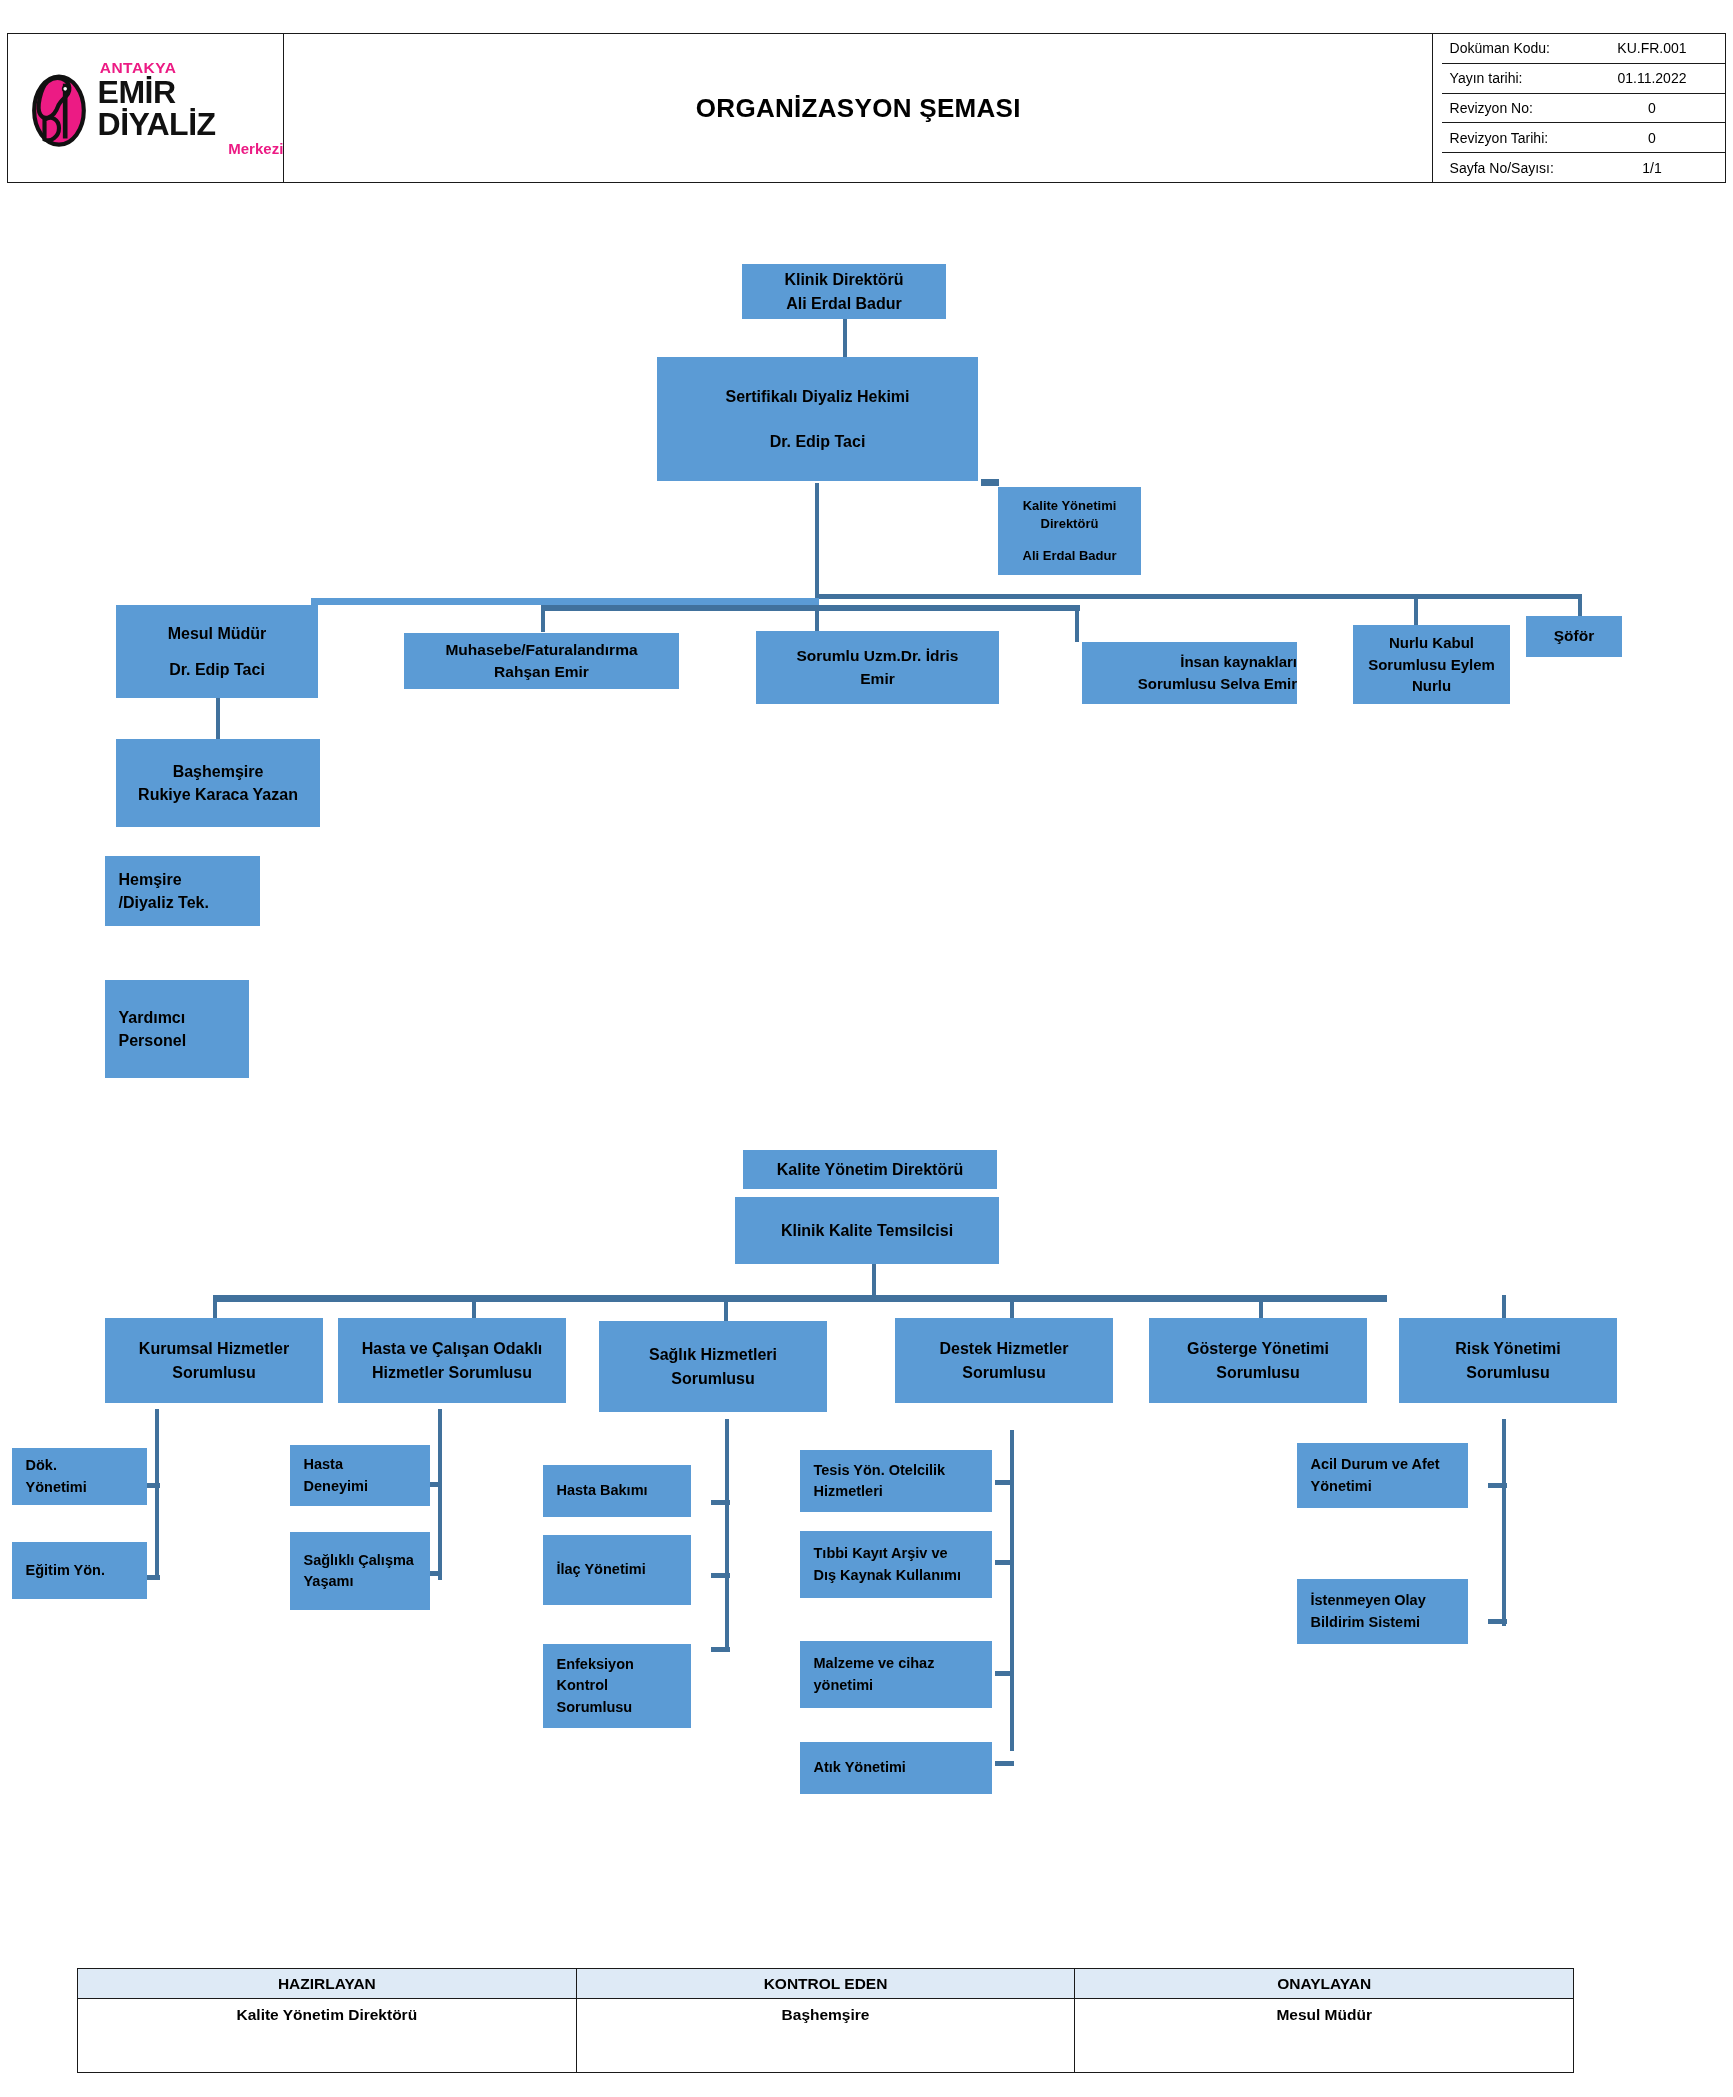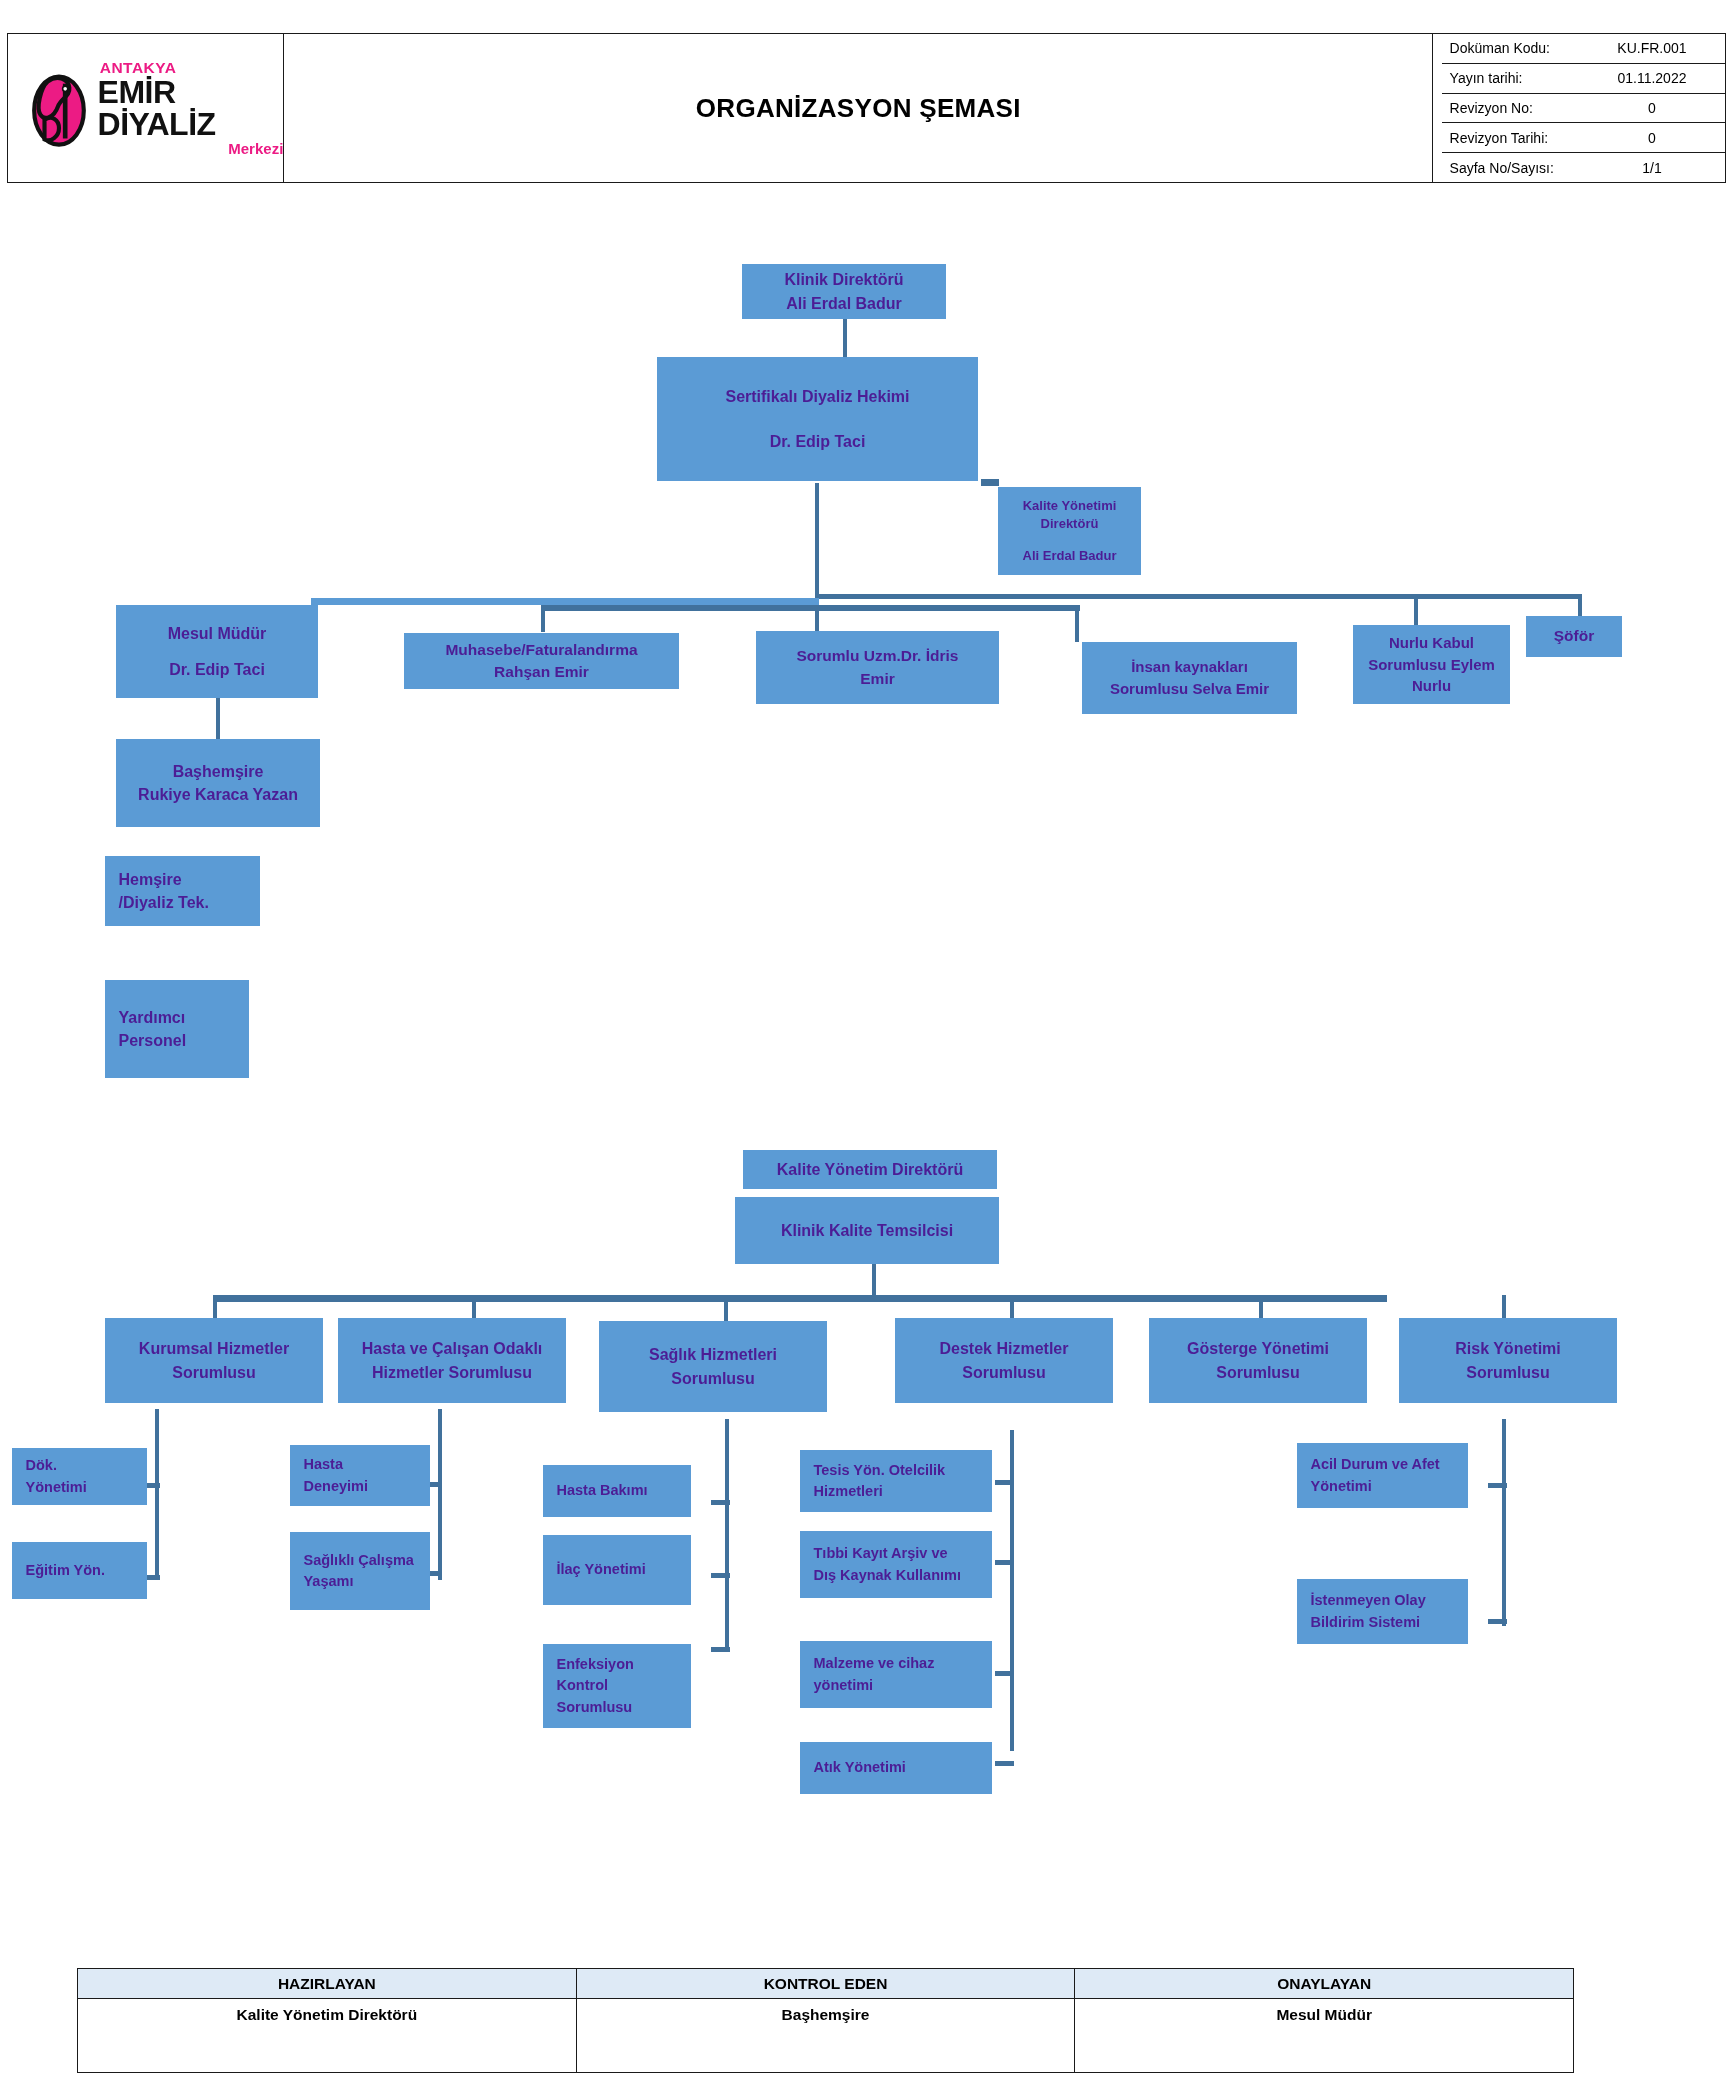--- a/index.html
+++ b/index.html
@@ -67,21 +67,21 @@
     border-bottom:1px solid #1a1a1a;
     box-sizing:border-box;
     font-size:14px;
   }
   .meta-row:last-child{border-bottom:none;}
   .meta-label{width:155px;padding-left:7.3px;}
   .meta-value{flex:1;text-align:center;padding-right:26px;}
   .node{
     position:absolute;
     background:#5B9BD5;
-    color:#4c1d95;
+    color:#000000;
     font-weight:bold;
     display:flex;
     flex-direction:column;
     align-items:center;
     justify-content:center;
     text-align:center;
     box-sizing:border-box;
     line-height:1.45;
     z-index:3;
   }
@@ -200,21 +200,21 @@
   <div class="node" style="left:756px;top:631px;width:243px;height:73px;font-size:15.5px;">
     <span class="ln">Sorumlu Uzm.Dr. İdris</span>
     <span class="ln">Emir</span>
   </div>
 
   <div class="node" style="left:404px;top:633px;width:275px;height:56px;font-size:15.5px;">
     <span class="ln">Muhasebe/Faturalandırma</span>
     <span class="ln">Rahşan Emir</span>
   </div>
 
-  <div class="node" style="left:1082px;top:642px;width:215px;height:72px;font-size:15px;">
+  <div class="node" style="left:1082px;top:642px;width:215px;height:62px;font-size:15px;text-align:right;">
     <span class="ln">İnsan kaynakları</span>
     <span class="ln">Sorumlusu Selva Emir</span>
   </div>
 
   <div class="node" style="left:1353px;top:625px;width:157px;height:79px;font-size:15px;">
     <span class="ln">Nurlu Kabul</span>
     <span class="ln">Sorumlusu Eylem</span>
     <span class="ln">Nurlu</span>
   </div>
 

